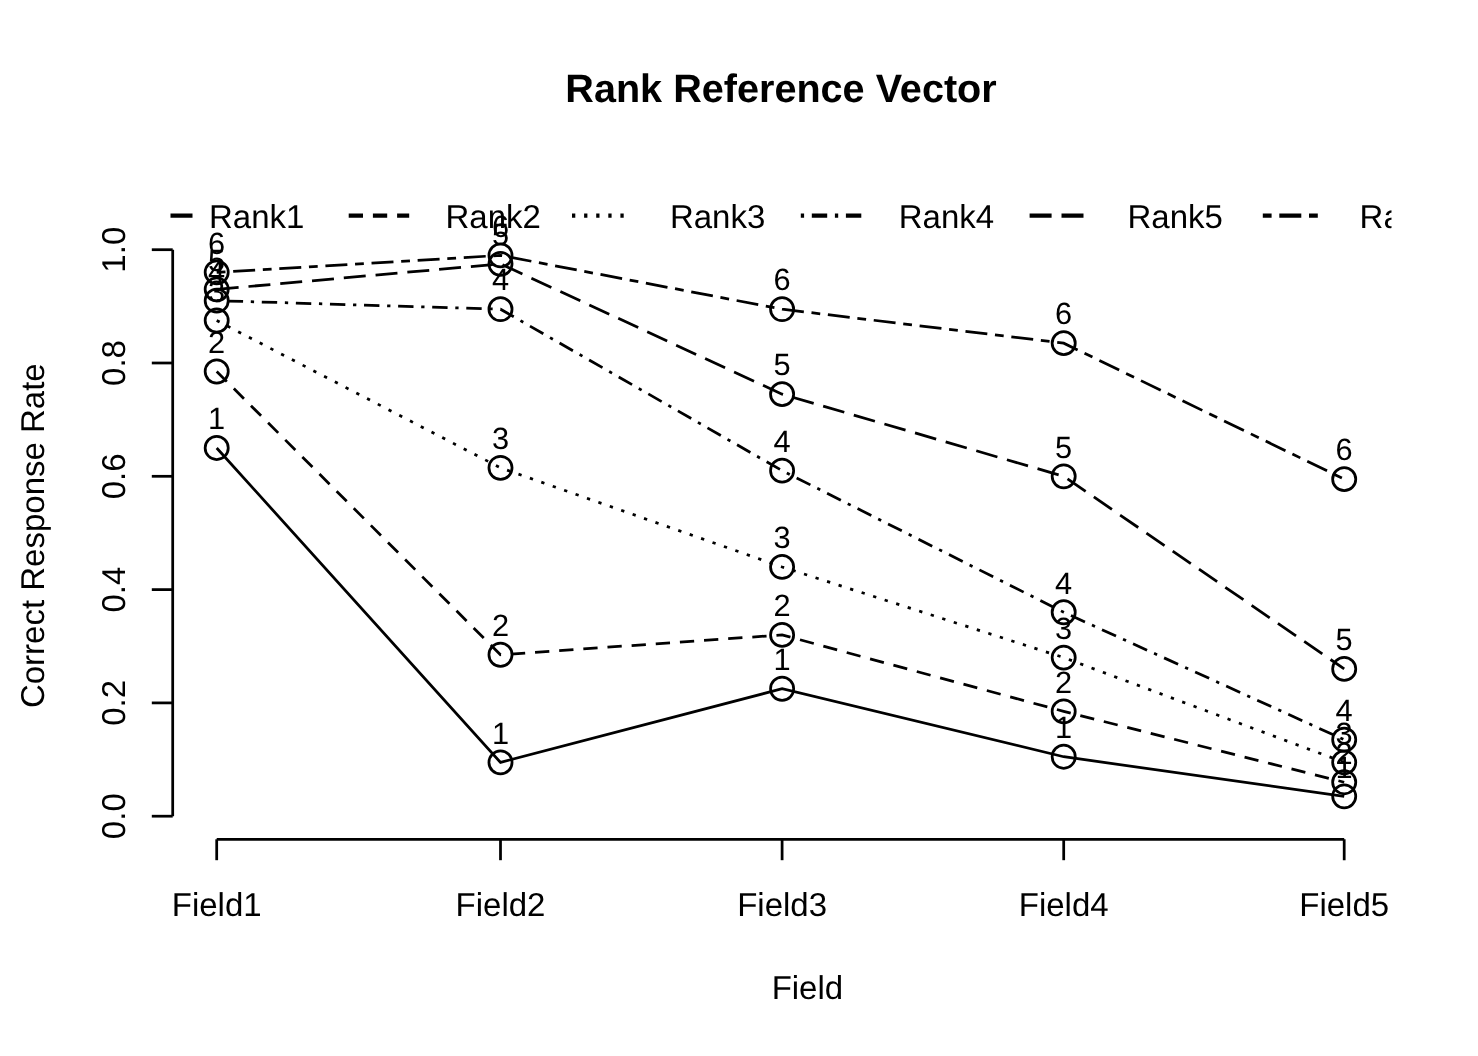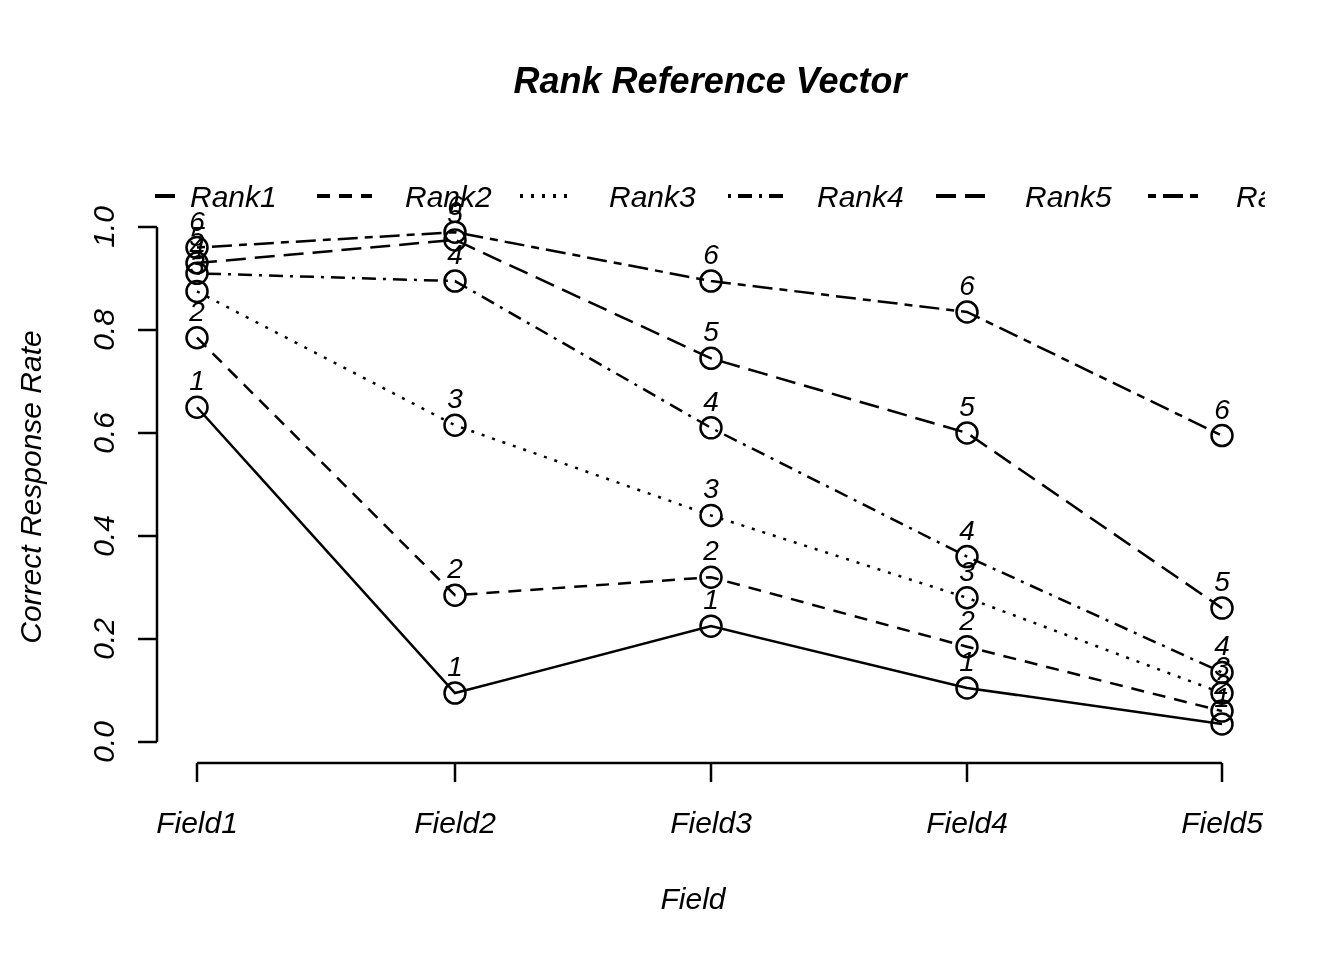--- a/index.html
+++ b/index.html
@@ -1,25 +1,25 @@
 <!DOCTYPE html>
 <html><head>
 <meta charset="utf-8">
 <style>
   html,body{margin:0;padding:0;background:#ffffff;}
   .canvas{
     position:relative;width:1344px;height:960px;background:#ffffff;
-    font-family:"Liberation Sans",sans-serif;color:#000;overflow:hidden;font-style:italic;
+    font-family:"Liberation Sans",sans-serif;color:#000;overflow:hidden;
   }
   .chart-title{
     position:absolute;top:60px;left:710px;transform:translateX(-50%);
     font-size:36px;font-weight:bold;white-space:nowrap;
   }
   .x-title{
-    position:absolute;top:882px;left:693px;transform:translateX(-50%);
+    position:absolute;top:882px;left:734px;transform:translateX(-50%);
     font-size:30px;white-space:nowrap;
   }
   .y-title{
     position:absolute;left:31px;top:487px;
     transform:translate(-50%,-50%) rotate(-90deg);
     font-size:30px;white-space:nowrap;
   }
   svg.plot{position:absolute;left:0;top:0;}
   text{font-family:"Liberation Sans",sans-serif;}
 </style>

